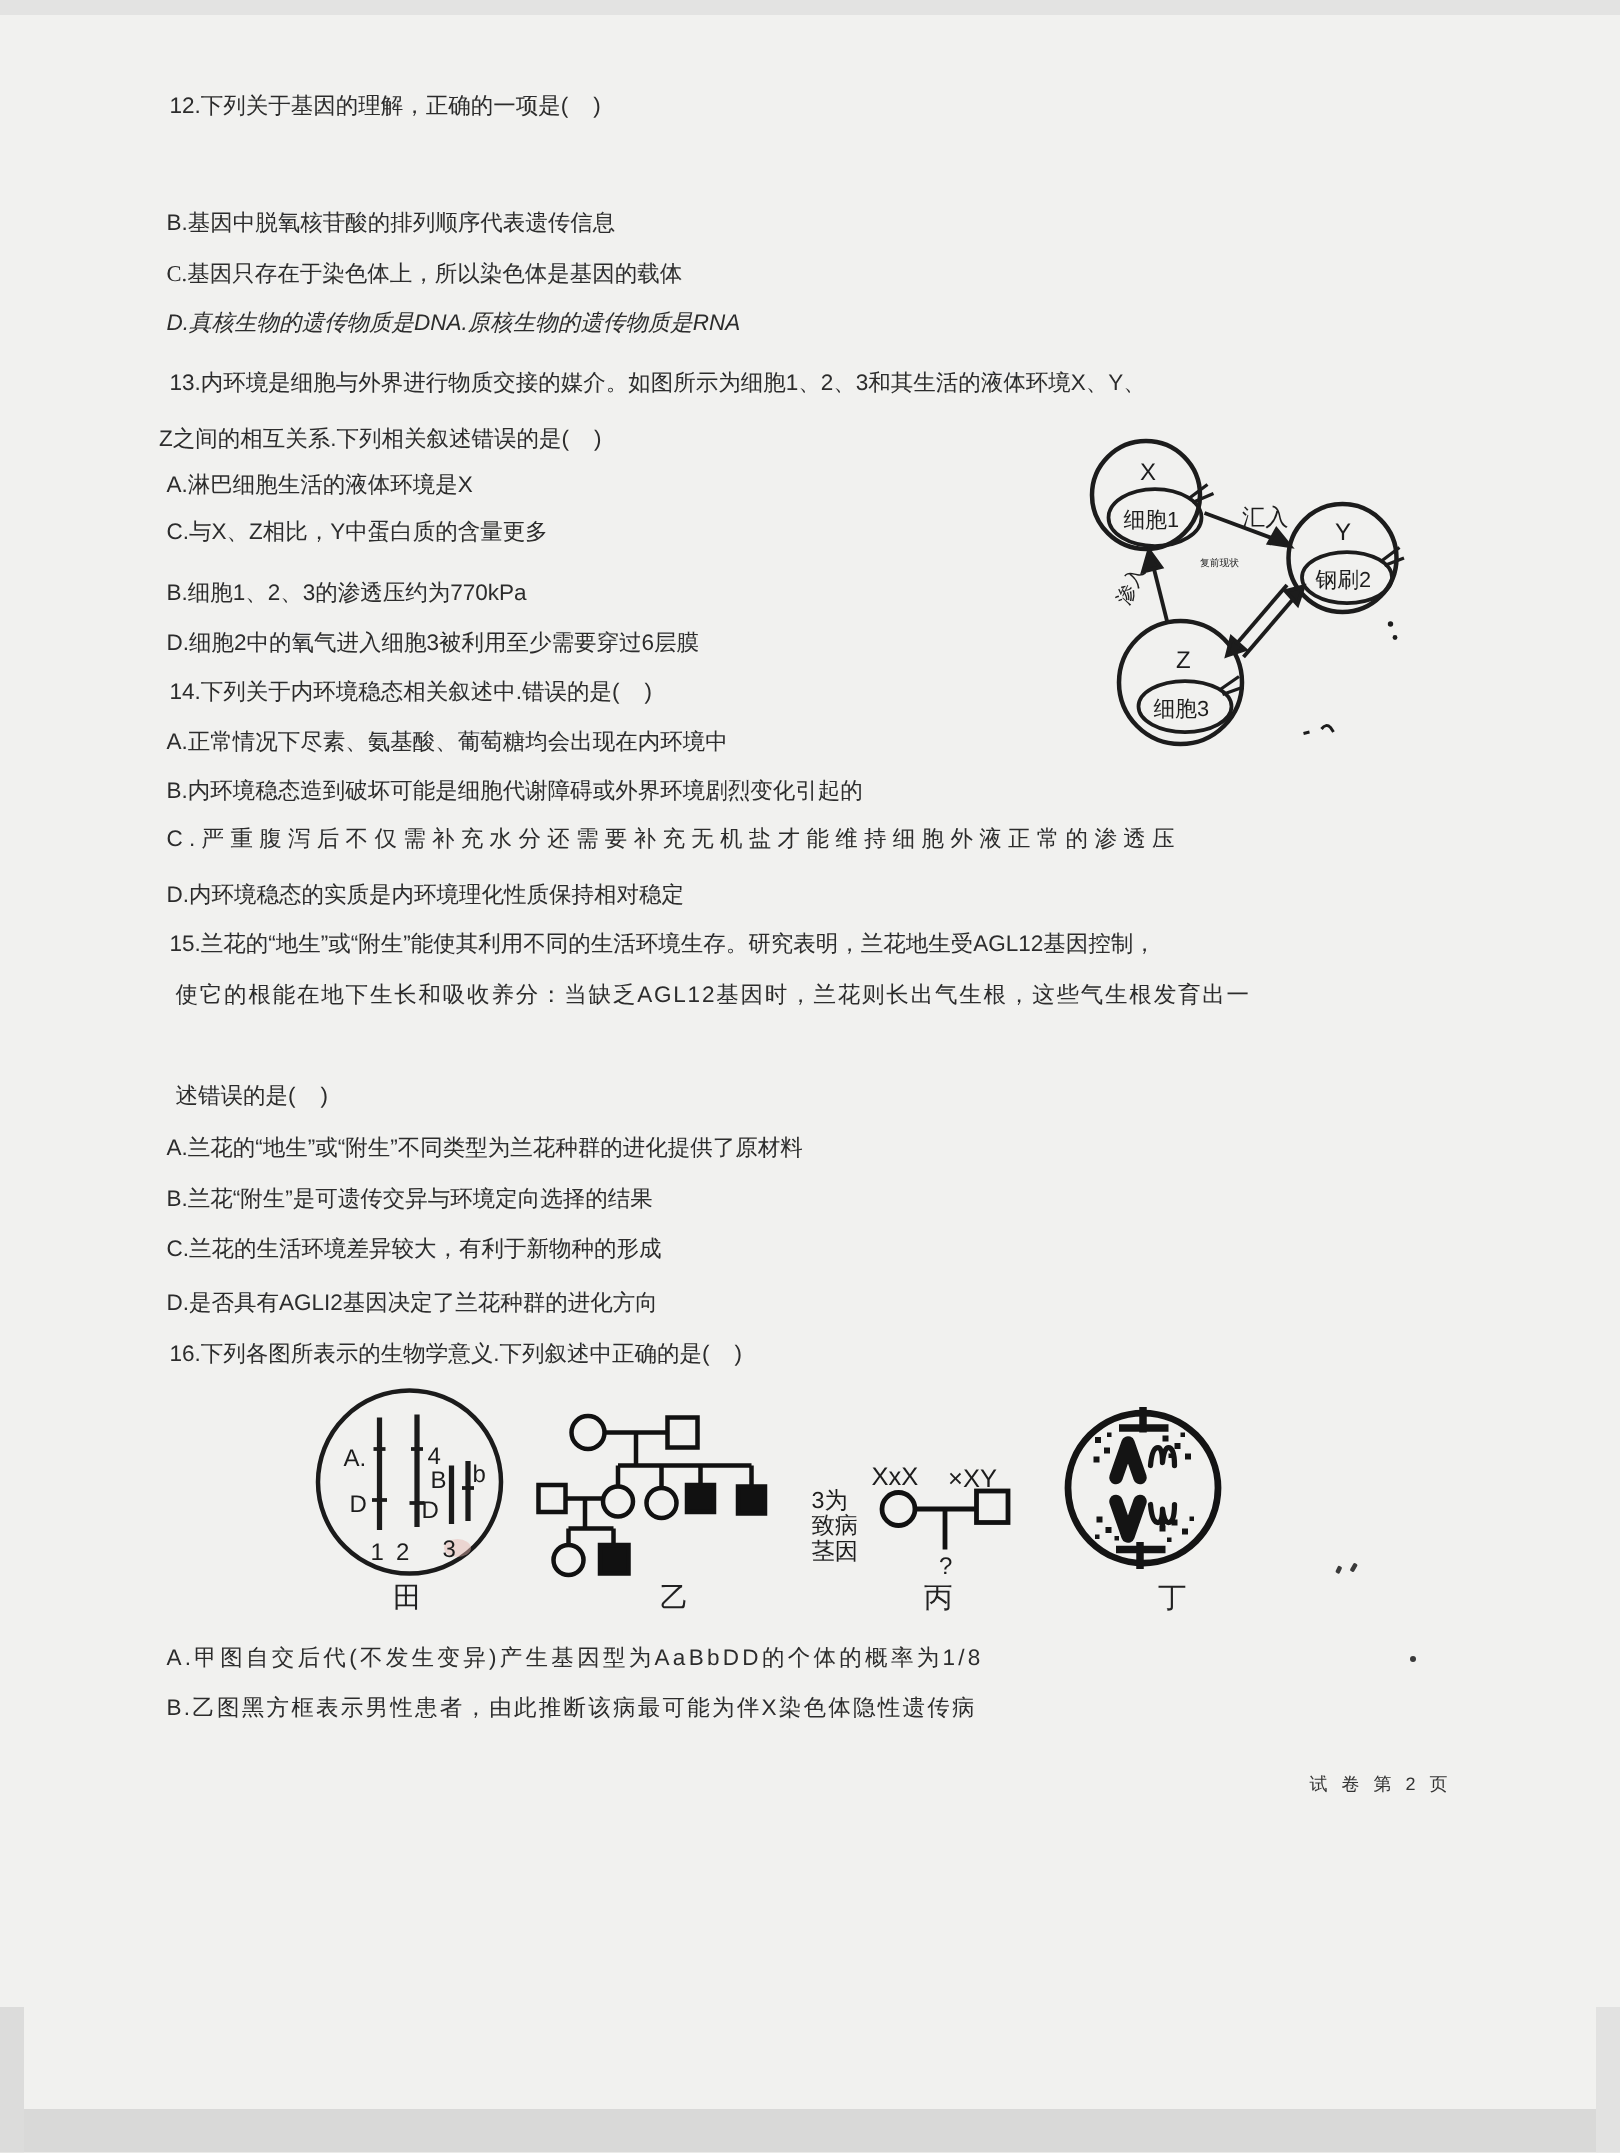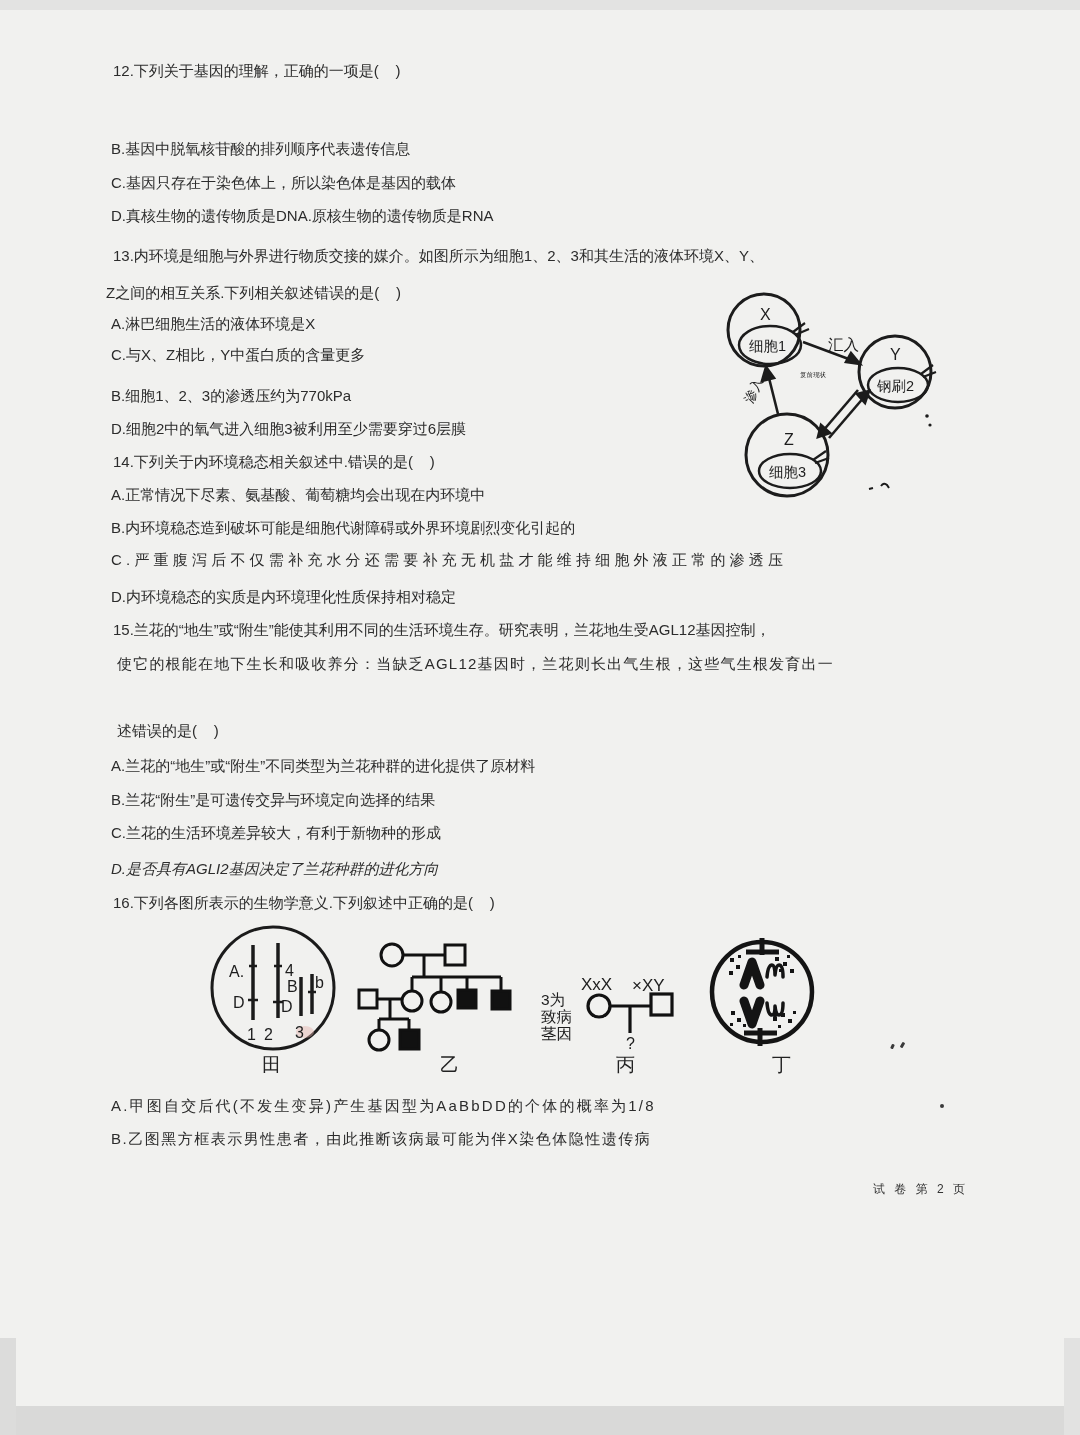--- a/index.html
+++ b/index.html
@@ -21,22 +21,22 @@
 
 <div class="page">
 
   <div class="strip" style="left:0;top:0;width:1080px;height:10px;background:#e3e3e2;"></div>
   <div class="strip" style="left:0;top:1406px;width:1080px;height:29px;background:#d9d9d8;"></div>
   <div class="strip" style="left:0;top:1338px;width:16px;height:97px;background:#dcdcdb;"></div>
   <div class="strip" style="left:1064px;top:1338px;width:16px;height:97px;background:#e2e2e1;"></div>
 
   <div class="t" style="left:113px;top:62px;">12.下列关于基因的理解，正确的一项是(    )</div>
   <div class="t" style="left:111px;top:140px;">B.基因中脱氧核苷酸的排列顺序代表遗传信息</div>
-  <div class="t" style="left:111px;top:174px;">C.基因只存在于染色体上，所以染色体是基因的载体</div>
-  <div class="t" style="left:111px;top:207px;">D.真核生物的遗传物质是DNA.原核生物的遗传物质是RNA</div>
+  <div class="t" style="left:111px;top:174px;font-family:Liberation Serif, serif;">C.基因只存在于染色体上，所以染色体是基因的载体</div>
+  <div class="t" style="left:111px;top:207px;font-style:italic;">D.真核生物的遗传物质是DNA.原核生物的遗传物质是RNA</div>
 
   <div class="t" style="left:113px;top:247px;">13.内环境是细胞与外界进行物质交接的媒介。如图所示为细胞1、2、3和其生活的液体环境X、Y、</div>
   <div class="t" style="left:106px;top:284px;">Z之间的相互关系.下列相关叙述错误的是(    )</div>
   <div class="t" style="left:111px;top:315px;">A.淋巴细胞生活的液体环境是X</div>
   <div class="t" style="left:111px;top:346px;">C.与X、Z相比，Y中蛋白质的含量更多</div>
   <div class="t" style="left:111px;top:387px;">B.细胞1、2、3的渗透压约为770kPa</div>
   <div class="t" style="left:111px;top:420px;">D.细胞2中的氧气进入细胞3被利用至少需要穿过6层膜</div>
 
   <svg style="left:700px;top:282px;" width="322" height="228" viewBox="0 0 322 228">
     <g stroke="#1c1c1c" fill="none" stroke-width="3">
@@ -84,21 +84,21 @@
   <div class="t" style="left:111px;top:486px;">A.正常情况下尽素、氨基酸、葡萄糖均会出现在内环境中</div>
   <div class="t ls4" style="left:111px;top:551px;">C.严重腹泻后不仅需补充水分还需要补充无机盐才能维持细胞外液正常的渗透压</div>
   <div class="t" style="left:111px;top:588px;">D.内环境稳态的实质是内环境理化性质保持相对稳定</div>
 
   <div class="t" style="left:113px;top:621px;">15.兰花的“地生”或“附生”能使其利用不同的生活环境生存。研究表明，兰花地生受AGL12基因控制，</div>
   <div class="t" style="left:117px;top:655px;letter-spacing:1.2px;">使它的根能在地下生长和吸收养分：当缺乏AGL12基因时，兰花则长出气生根，这些气生根发育出一</div>
   <div class="t" style="left:117px;top:722px;">述错误的是(    )</div>
   <div class="t" style="left:111px;top:757px;">A.兰花的“地生”或“附生”不同类型为兰花种群的进化提供了原材料</div>
   <div class="t" style="left:111px;top:791px;">B.兰花“附生”是可遗传交异与环境定向选择的结果</div>
   <div class="t" style="left:111px;top:824px;">C.兰花的生活环境差异较大，有利于新物种的形成</div>
-  <div class="t" style="left:111px;top:860px;font-style:italic;">D.是否具有AGLI2基因决定了兰花种群的进化方向</div>
+  <div class="t" style="left:111px;top:860px;">D.是否具有AGLI2基因决定了兰花种群的进化方向</div>
 
   <div class="t" style="left:113px;top:894px;">16.下列各图所表示的生物学意义.下列叙述中正确的是(    )</div>
 
   <svg style="left:205px;top:920px;" width="140" height="140" viewBox="0 0 140 140">
     <circle cx="68" cy="68" r="61" fill="none" stroke="#1b1b1b" stroke-width="3"></circle>
     <g stroke="#1b1b1b" stroke-width="3.5">
       <line x1="48" y1="25" x2="48" y2="100"></line>
       <line x1="73" y1="23" x2="73" y2="98"></line>
       <line x1="96" y1="57" x2="96" y2="96"></line>
       <line x1="107" y1="54" x2="107" y2="94"></line>

